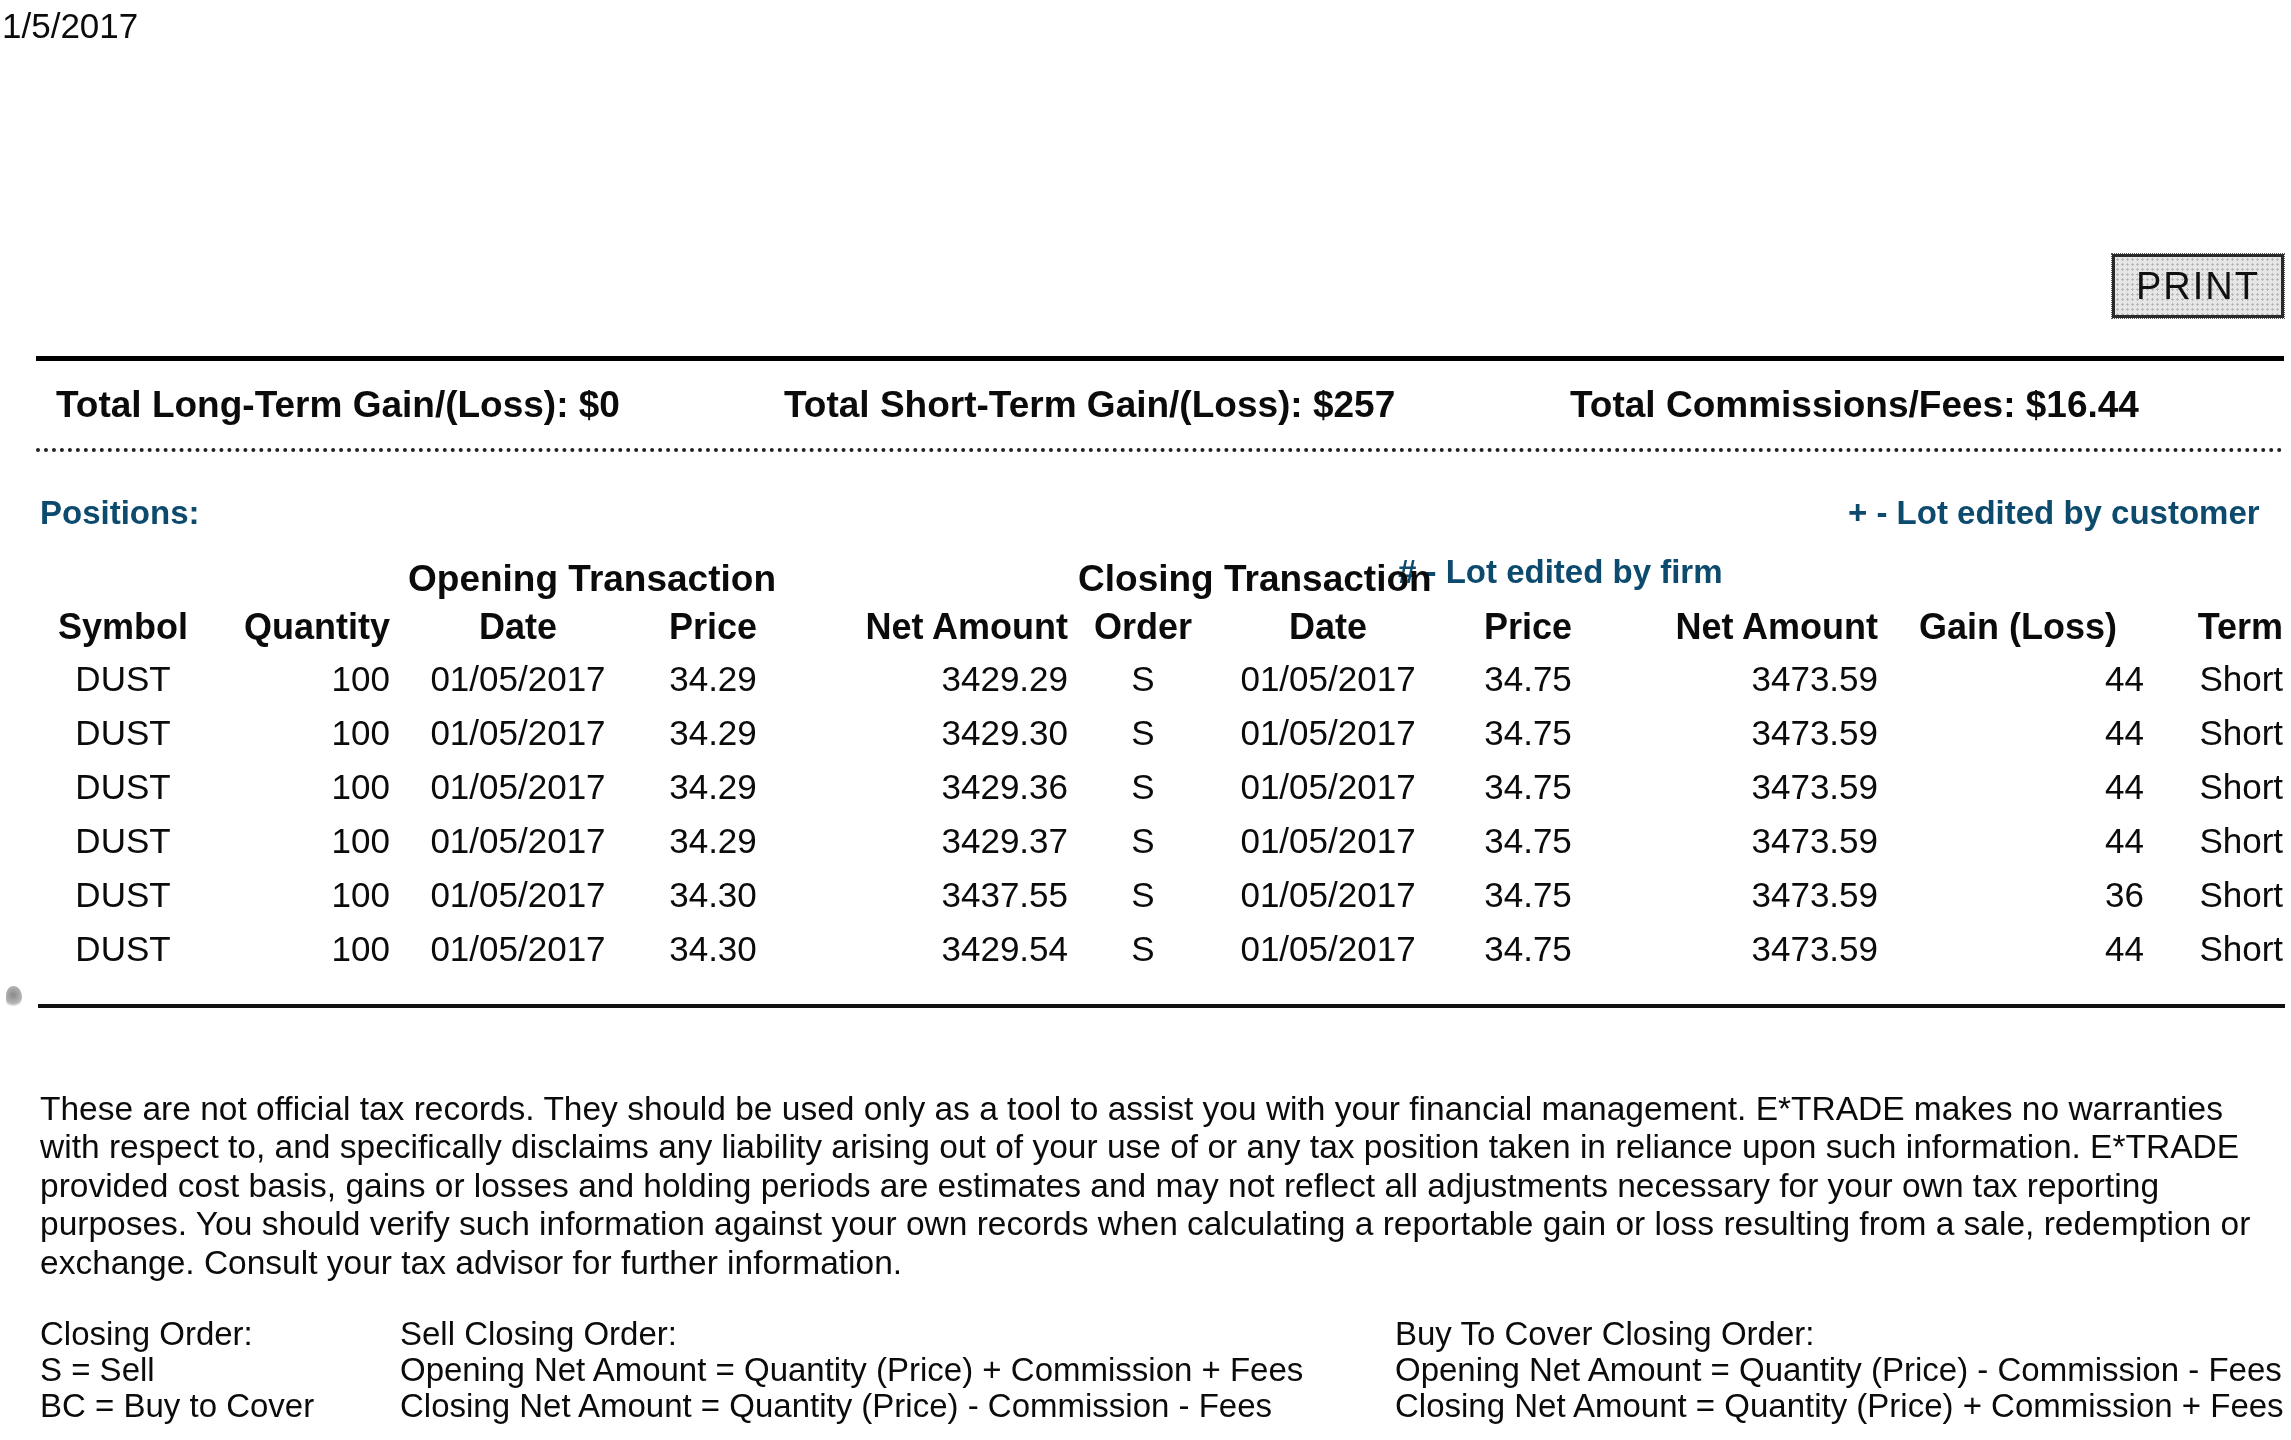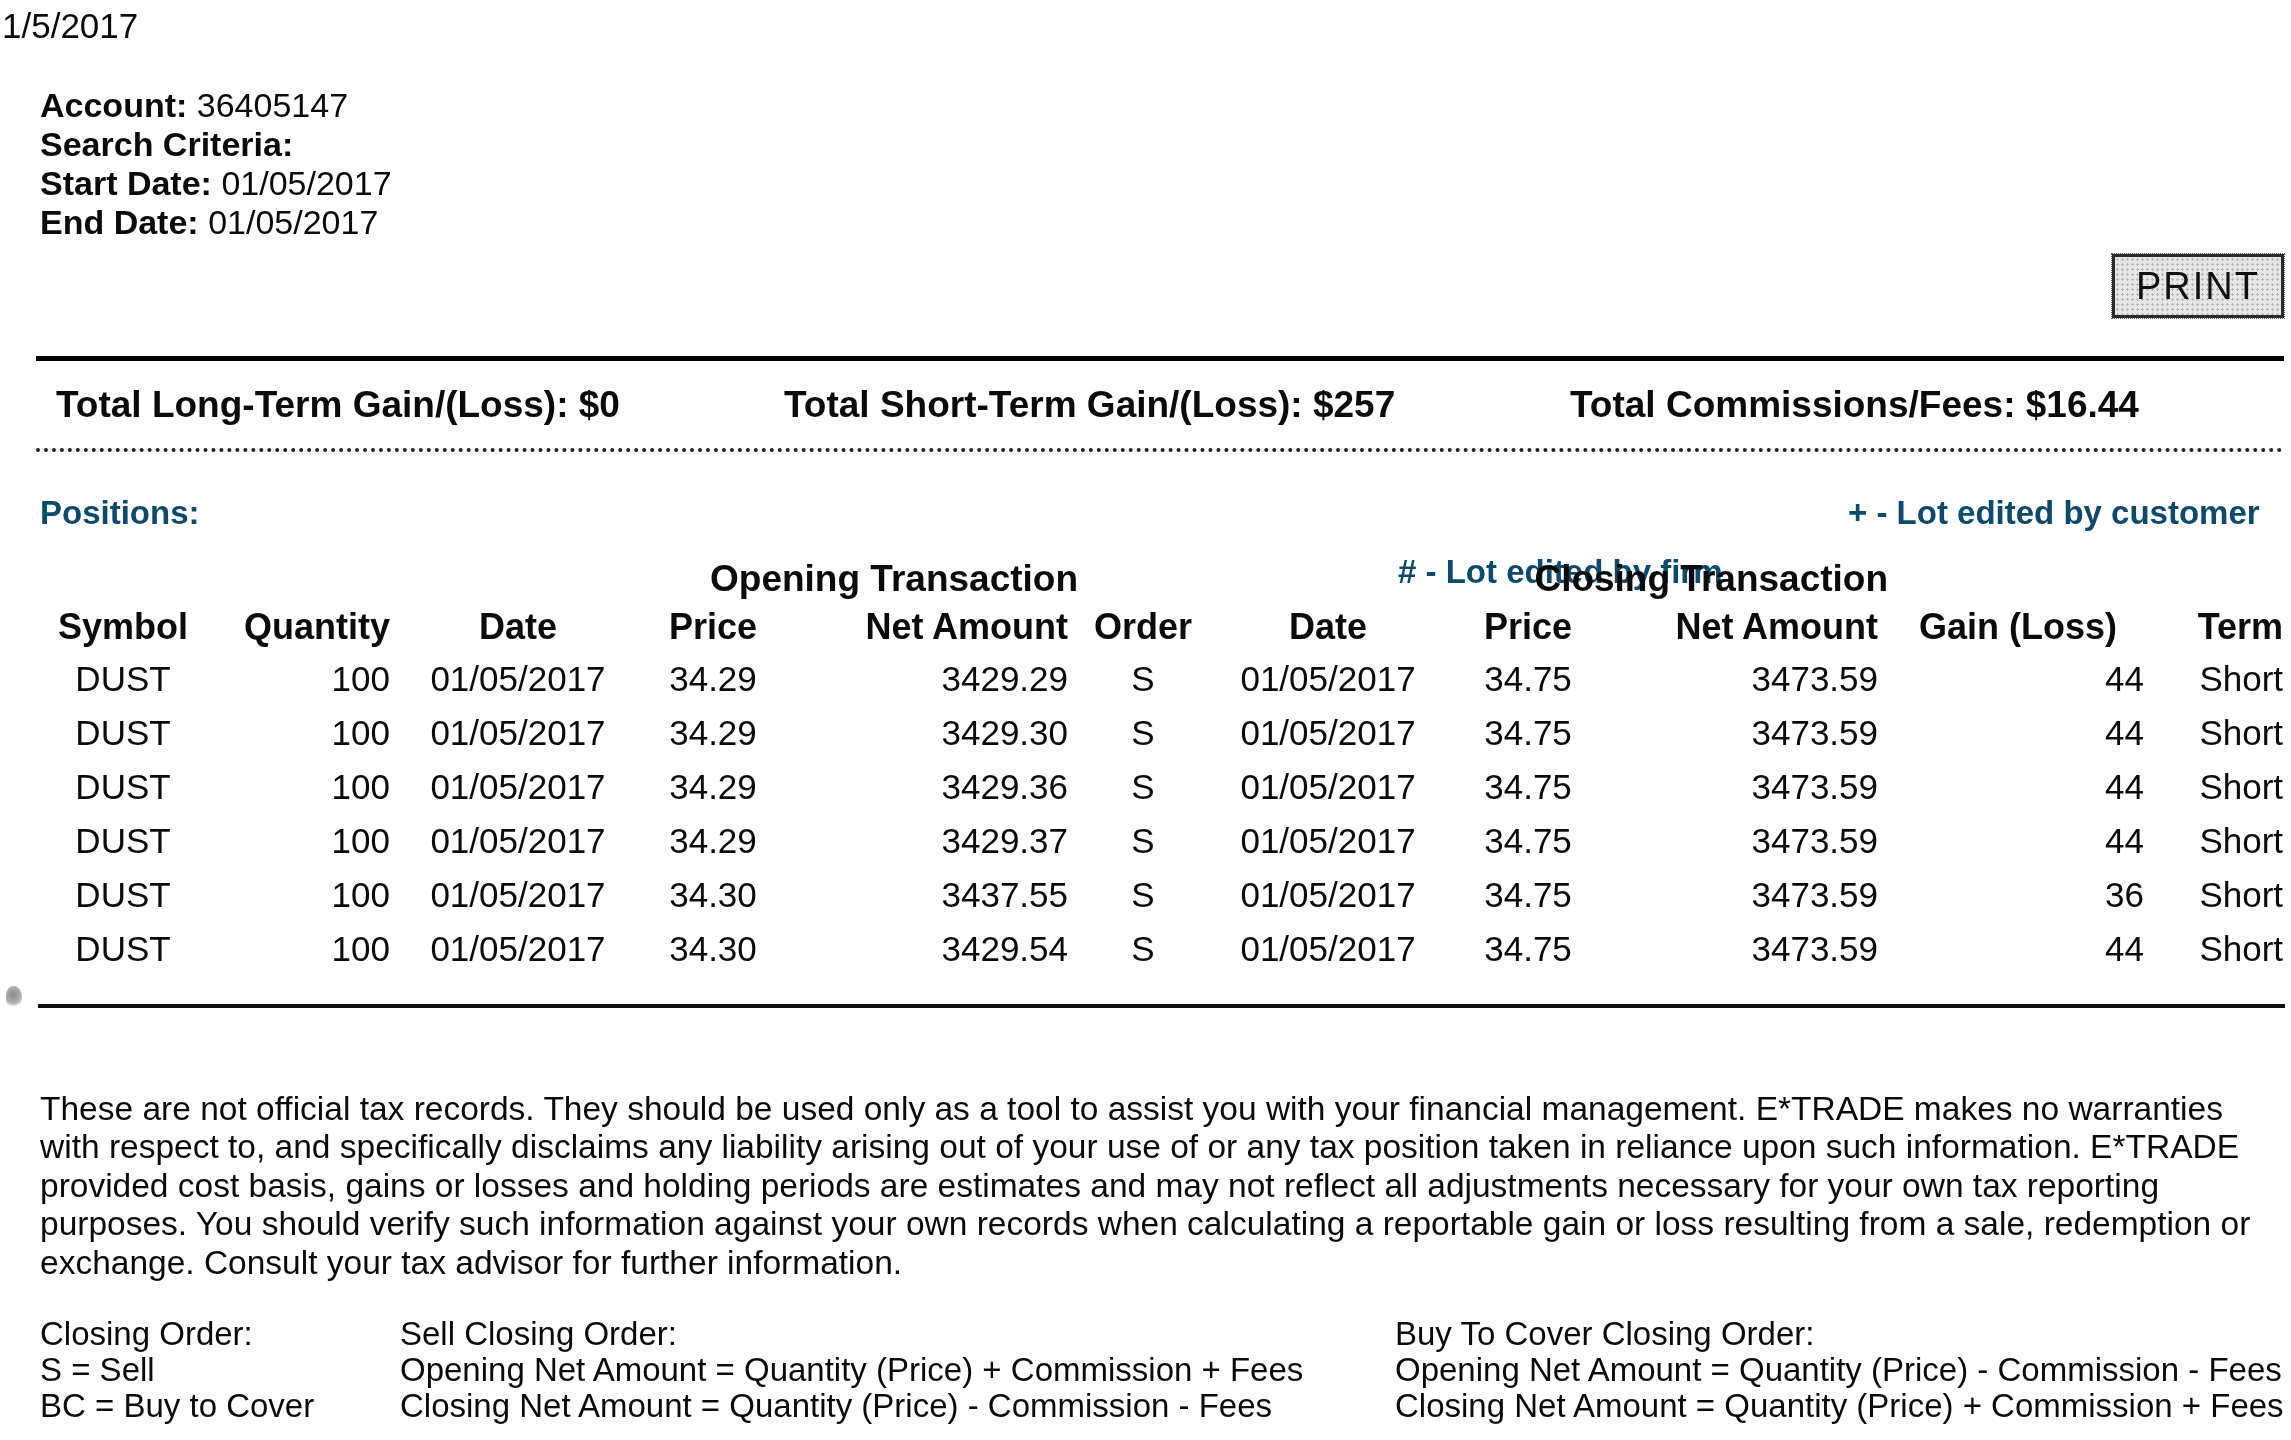--- a/index.html
+++ b/index.html
@@ -26,21 +26,21 @@
   .tot-short{left:748px;}
   .tot-comm{left:1534px;}
 
   .positions-row{position:absolute;left:0;top:494px;width:2291px;height:44px;color:#0c4a6e;font-weight:700;font-size:33px;}
   .positions-title{position:absolute;left:40px;top:0;}
   .legend-firm{position:absolute;left:1398px;top:15px;margin-top:44px;}
   .legend-customer{position:absolute;left:1848px;top:0;}
 
   table.positions{position:absolute;left:38px;top:556px;width:2245px;border-collapse:collapse;table-layout:fixed;}
   table.positions th,table.positions td{padding:0;white-space:nowrap;overflow:visible;}
-  tr.group-row th{font-size:37px;font-weight:700;height:46px;text-align:right;vertical-align:middle;}
+  tr.group-row th{font-size:37px;font-weight:700;height:46px;text-align:left;vertical-align:middle;}
   tr.head-row th{font-size:36px;font-weight:700;height:50px;vertical-align:middle;}
   tr.data-row td{font-size:35px;font-weight:400;height:54px;vertical-align:middle;}
   .ac{text-align:center;}
   .ar{text-align:right;}
   .pr-q{padding-right:18px !important;}
   .pr-net{padding-right:10px !important;}
   .pr-gain{padding-right:4px !important;}
 
   .table-bottom-rule{position:absolute;left:38px;top:1004px;width:2247px;height:4px;background:#101010;}
 
@@ -55,37 +55,20 @@
   .scan-speck{position:absolute;left:6px;top:986px;width:16px;height:22px;border-radius:50% 60% 55% 45%;
     background:radial-gradient(circle at 45% 40%, #8a8a8a 0%, #b5b5b5 55%, transparent 75%);}
 </style>
 </head>
 <body>
 
 <div class="page">
 
   <div class="print-date">1/5/2017</div>
 
-  <div class="account-block">
-    <div>
-      <span class="lbl">Account:</span>
-      <span>36405147</span>
-    </div>
-    <div>
-      <span class="lbl">Search Criteria:</span>
-    </div>
-    <div>
-      <span class="lbl">Start Date:</span>
-      <span>01/05/2017</span>
-    </div>
-    <div>
-      <span class="lbl">End Date:</span>
-      <span>01/05/2017</span>
-    </div>
-  </div>
 
   <button class="print-btn">PRINT</button>
 
   <div class="totals-bar">
     <span class="tot tot-long">
       <span>Total Long-Term Gain/(Loss):</span>
       <span>$0</span>
     </span>
     <span class="tot tot-short">
       <span>Total Short-Term Gain/(Loss):</span>

